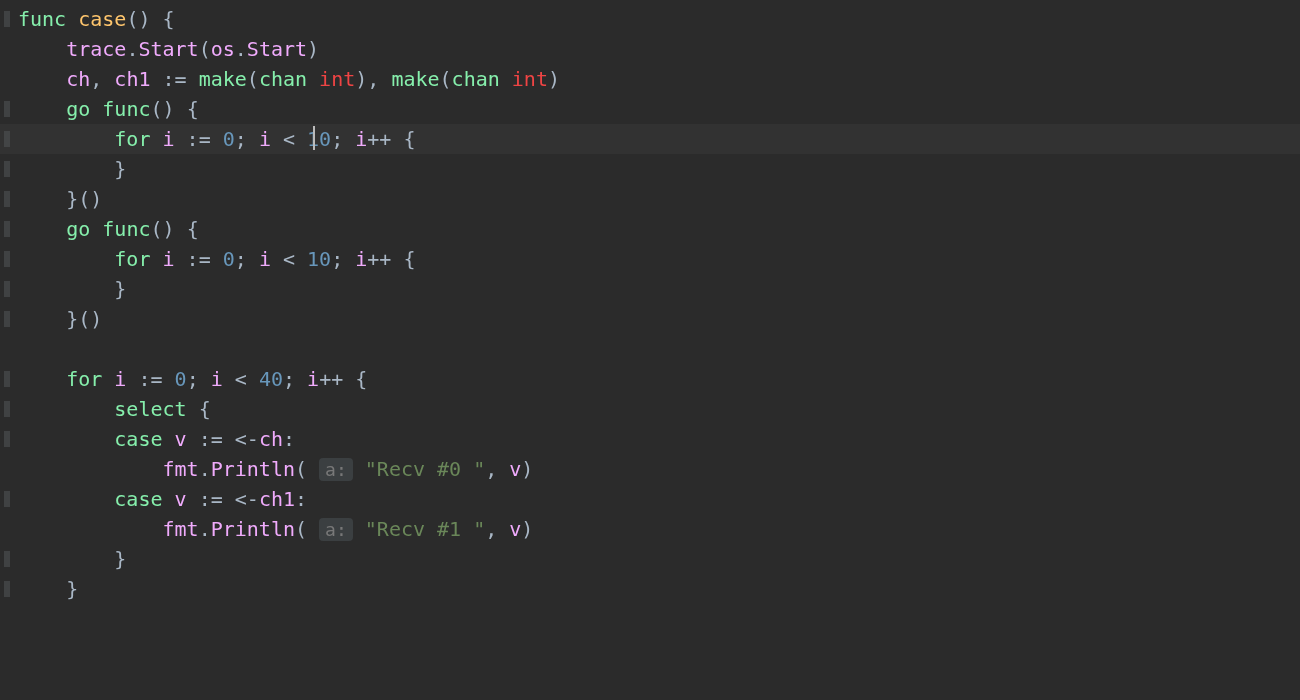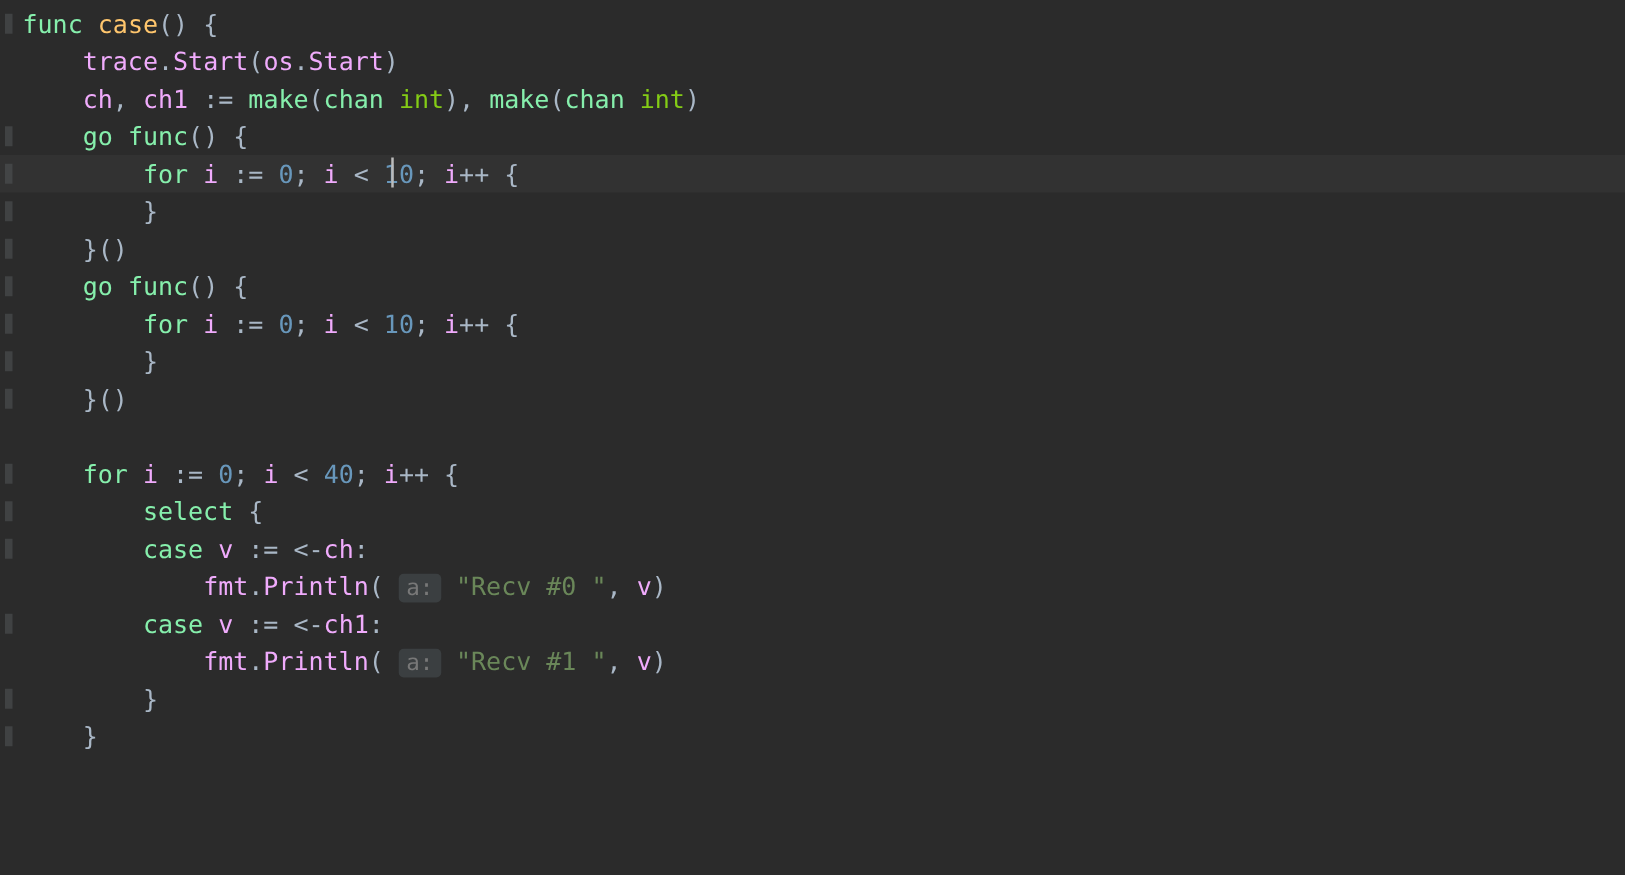--- a/index.html
+++ b/index.html
@@ -30,21 +30,21 @@
     position: absolute;
     left: 4px;
     top: 7px;
     width: 6px;
     height: 16px;
     background: #4e5254;
     opacity: 0.6;
   }
   .kw   { color: #86efac; font-weight: 500; }
   .fn   { color: #ffc66d; }
-  .typ  { color: #84cc16; }
+  .typ  { color: #ef4444; }
   .num  { color: #6897bb; }
   .op   { color: #a9b7c6; }
   .id   { color: #f0abfc; }
   .str  { color: #6a8759; }
   .hint-pill {
     background: #3b3f41;
     color: #787878;
     border-radius: 4px;
     padding: 1px 6px;
     font-size: 18px;

